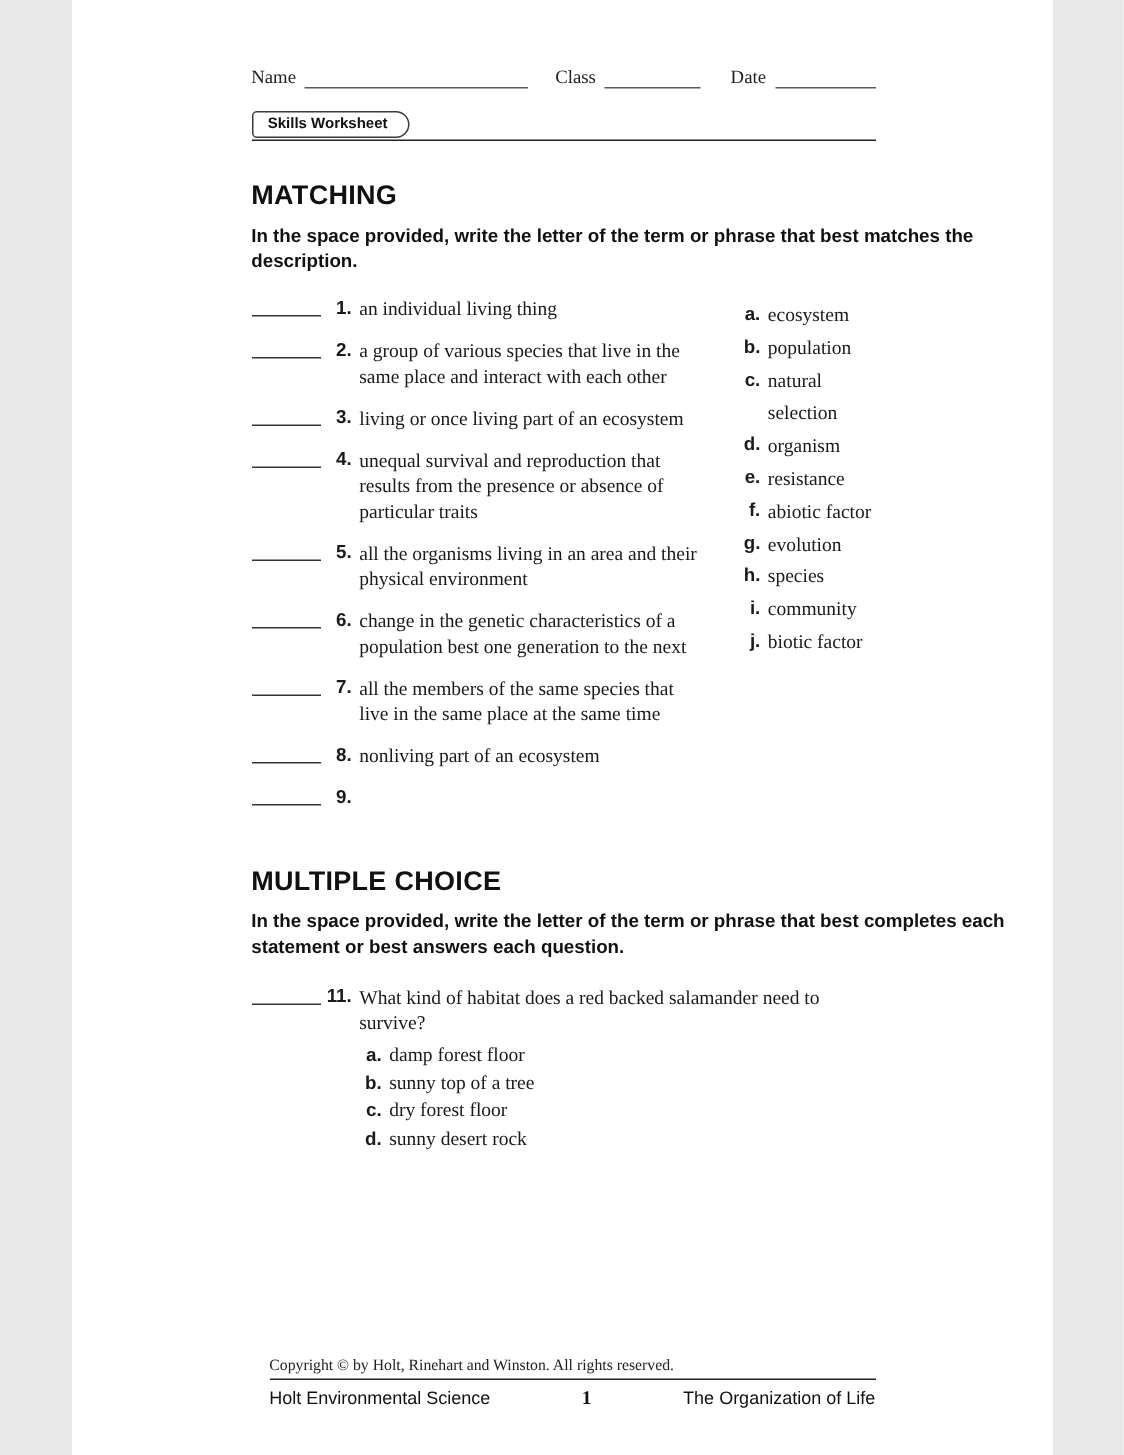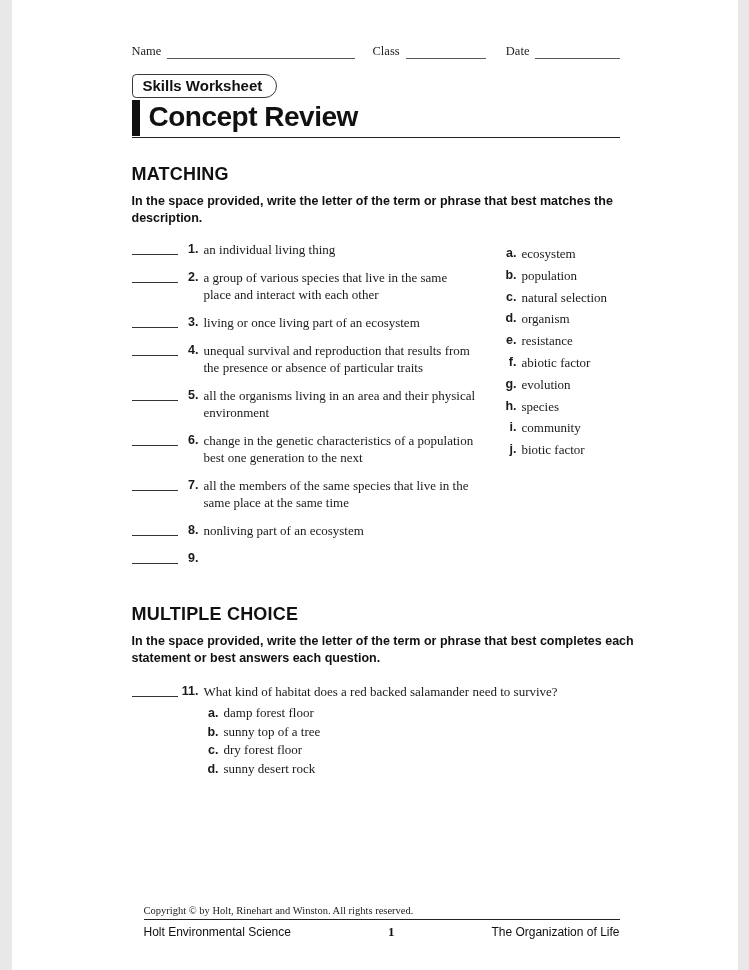--- a/index.html
+++ b/index.html
@@ -1,36 +1,36 @@
 <!DOCTYPE html>
 <html><head>
 <meta charset="utf-8">
 <style>
   html,body{margin:0;padding:0;background:#e8e8e8;}
   .page{
-    width:726px;height:970px;background:#ffffff;position:relative;
+    width:654px;height:970px;background:#ffffff;position:relative;
     font-family:"Liberation Serif", serif;color:#1a1a1a;overflow:hidden;
     margin:0 auto;box-sizing:border-box;text-decoration:underline;
   }
   .content{position:absolute;left:120px;right:118px;top:44px;}
 
   
   .nc-row{display:flex;align-items:flex-end;font-size:12.5px;color:#222;}
   .nc-row .lbl{white-space:nowrap;padding-right:6px;}
   .rule-line{border-bottom:1px solid #5a5a5a;height:14px;}
   .line-name{width:196px;margin-right:18px;}
   .line-class{width:84px;margin-right:20px;}
   .line-date{width:88px;}
 
   
   .pill{
     display:inline-block;margin-top:15px;
     border:1.5px solid #3a3a3a;border-radius:5px 14px 14px 5px;
     padding:2px 14px 3px 10px;
-    font-family:"Liberation Sans", sans-serif;font-weight:bold;font-size:15px;color:#111;
+    font-family:"Liberation Sans", sans-serif;font-weight:bold;font-size:10px;color:#111;
   }
   .title-block{display:flex;align-items:stretch;margin-top:2px;}
   .title-bar{width:8px;background:#111;margin-right:9px;}
   .page-title{
     font-family:"Liberation Sans", sans-serif;font-weight:bold;font-size:28px;
     letter-spacing:-0.5px;color:#111;padding:1px 0 3px 0;
   }
   .title-rule{border-top:1.8px solid #222;margin-top:1px;}
 
   
@@ -94,24 +94,20 @@
       <span class="lbl">Name</span>
       <span class="rule-line line-name"></span>
       <span class="lbl">Class</span>
       <span class="rule-line line-class"></span>
       <span class="lbl">Date</span>
       <span class="rule-line line-date"></span>
     </div>
 
     
     <div class="pill">Skills Worksheet</div>
-    <div class="title-block">
-      <div class="title-bar"></div>
-      <div class="page-title">Concept Review</div>
-    </div>
     <div class="title-rule"></div>
 
     
     <div class="sec-head">MATCHING</div>
     <div class="instructions">In the space provided, write the letter of the term or phrase that best matches the description.</div>
 
     <div class="match-wrap">
       <div class="match-left">
 
         <div class="m-item">

